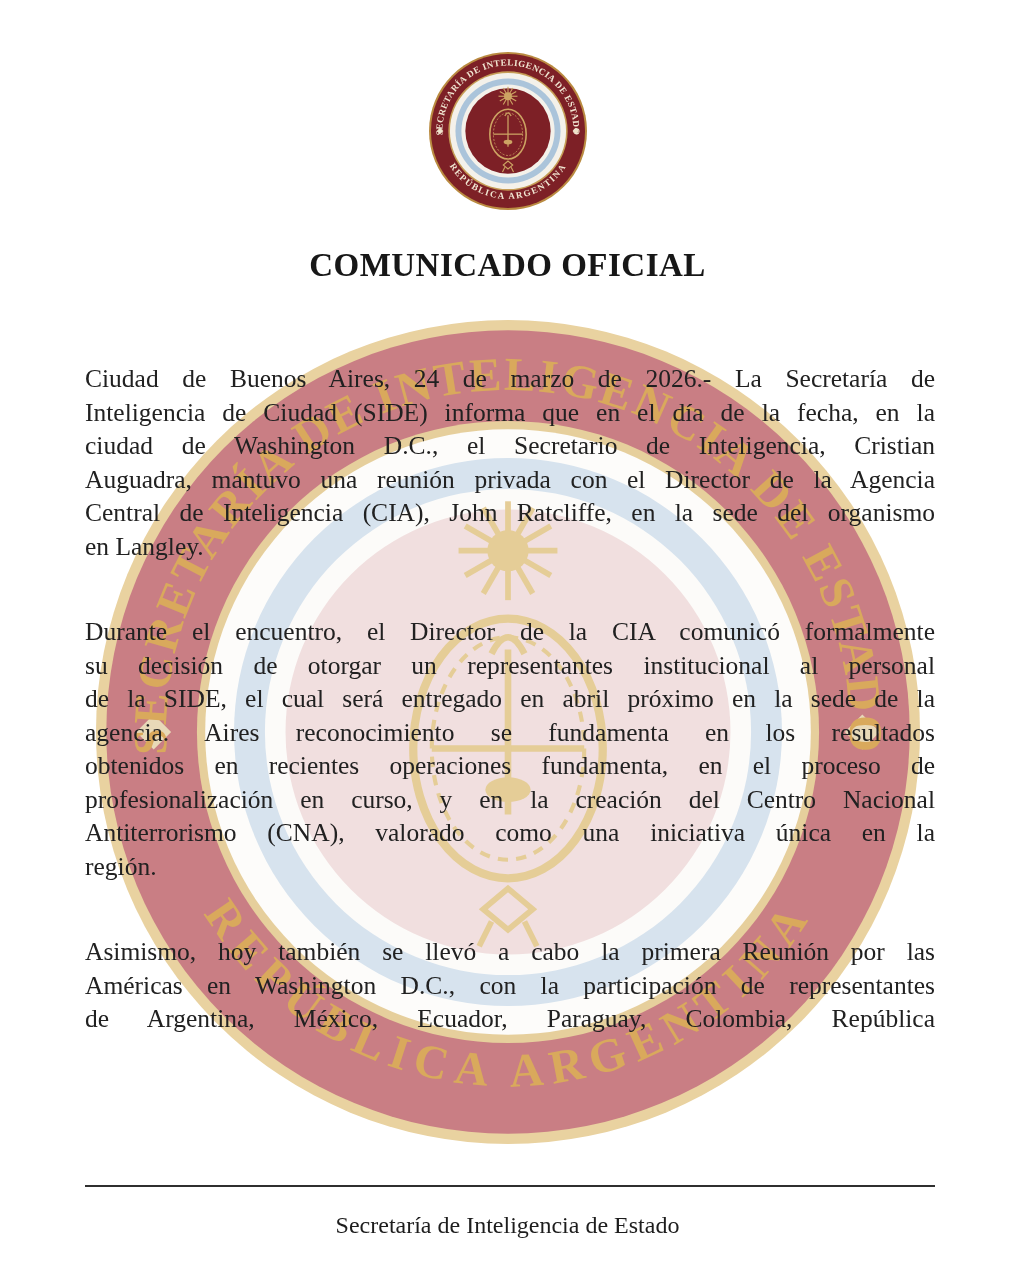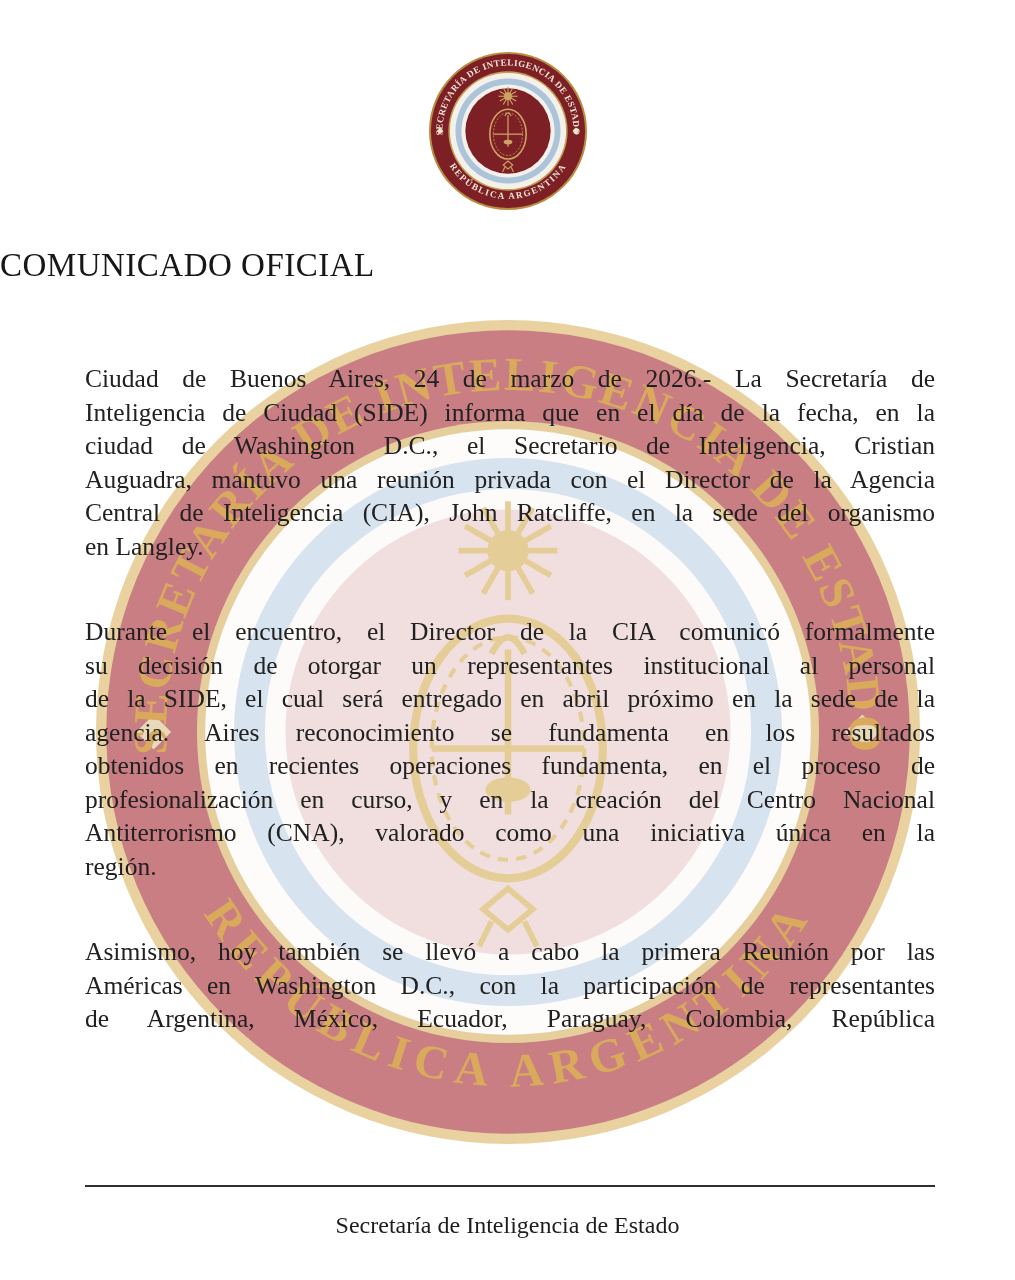--- a/index.html
+++ b/index.html
@@ -25,23 +25,23 @@
     top: 52px;
     width: 158px;
     height: 158px;
     z-index: 2;
   }
   .title {
     position: absolute;
     top: 247px;
     left: 0;
     width: 100%;
-    text-align: left;
+    text-align: center;
     font-size: 33px;
-    font-weight: normal;
+    font-weight: bold;
     letter-spacing: 0.5px;
     color: #171717;
     z-index: 2;
   }
   .body {
     position: absolute;
     left: 85px;
     top: 354px;
     width: 850px;
     z-index: 2;

